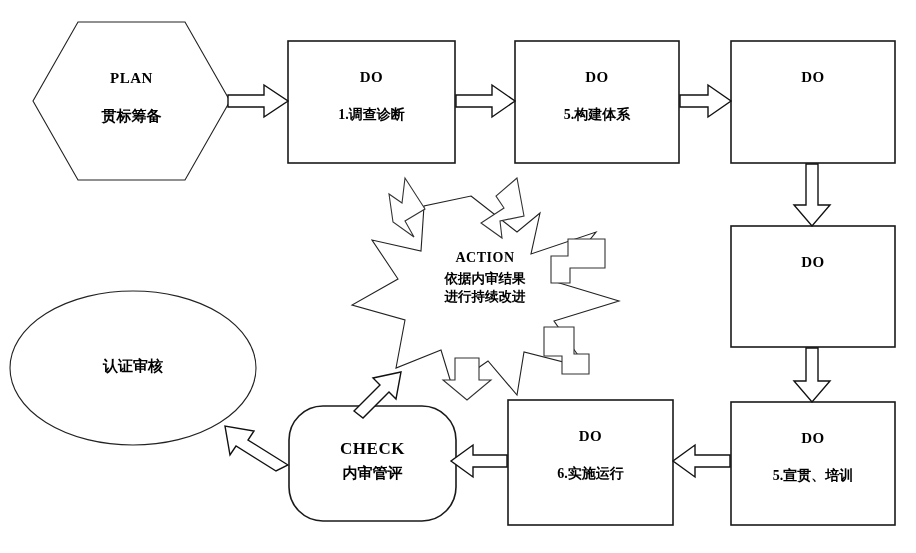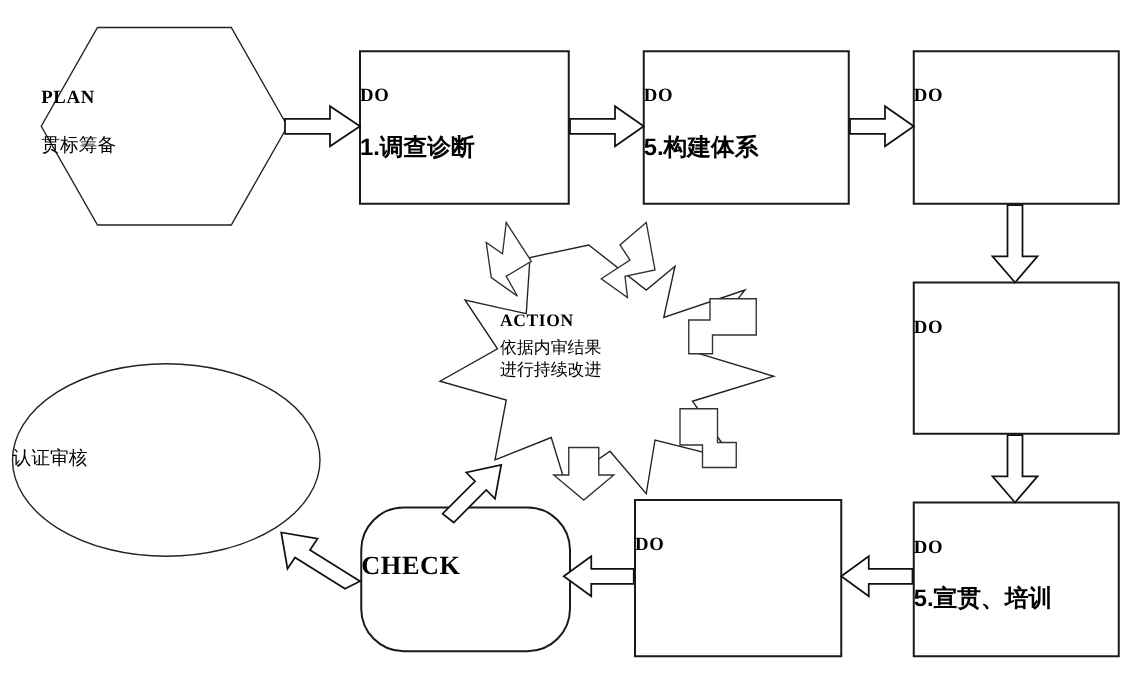--- a/index.html
+++ b/index.html
@@ -39,47 +39,48 @@
     stroke: #111111;
     stroke-width: 1.4;
   }
   .arrow-thin {
     fill: #ffffff;
     stroke: #333333;
     stroke-width: 1.1;
   }
   .lbl {
     position: absolute;
-    text-align: left;
+    text-align: center;
     color: #000000;
     line-height: 1.45;
     white-space: nowrap;
     pointer-events: none;
   }
   .lbl .en {
     font-weight: bold;
     font-size: 15px;
     letter-spacing: 0.5px;
     display: block;
   }
   .lbl .cn {
     font-size: 15px;
     display: block;
     font-family: "DejaVu Sans", "Liberation Sans", sans-serif;
+    font-weight: bold;
   }
   .lbl .cn-b {
-    font-size: 19px;
+    font-size: 14px;
     font-weight: bold;
     display: block;
-    font-family: Liberation Sans, sans-serif;
+    font-family: Liberation Serif, serif;
   }
   .gap-wide .en { margin-bottom: 16px; }
   .star-lbl .en { font-size: 14px; margin-bottom: 2px; }
   .star-lbl .cn { font-size: 13.5px; line-height: 1.3; }
-  .check-lbl .en { font-size: 21px; margin-bottom: 1px; }
+  .check-lbl .en { font-size: 17px; margin-bottom: 1px; }
 </style>
 </head>
 <body>
 
 <div id="canvas">
 
   <svg class="layer" viewBox="0 0 916 553">
 
     <polygon class="shape-thin" points="78,22 185,22 230,101 185,180 78,180 33,101"></polygon>
 
@@ -154,24 +155,26 @@
     <span class="en">DO</span>
   </div>
 
   <div class="lbl gap-wide" style="left:731px; top:428px; width:164px;">
     <span class="en">DO</span>
     <span class="cn-b">5.宣贯、培训</span>
   </div>
 
   <div class="lbl gap-wide" style="left:508px; top:426px; width:165px;">
     <span class="en">DO</span>
+    <span class="cn-b">6.实施运行</span>
   </div>
 
   <div class="lbl check-lbl" style="left:289px; top:437px; width:167px;">
     <span class="en">CHECK</span>
+    <span class="cn">内审管评</span>
   </div>
 
   <div class="lbl" style="left:10px; top:356px; width:246px;">
     <span class="cn">认证审核</span>
   </div>
 
   <div class="lbl star-lbl" style="left:400px; top:248px; width:170px;">
     <span class="en">ACTION</span>
     <span class="cn">依据内审结果</span>
     <span class="cn">进行持续改进</span>

